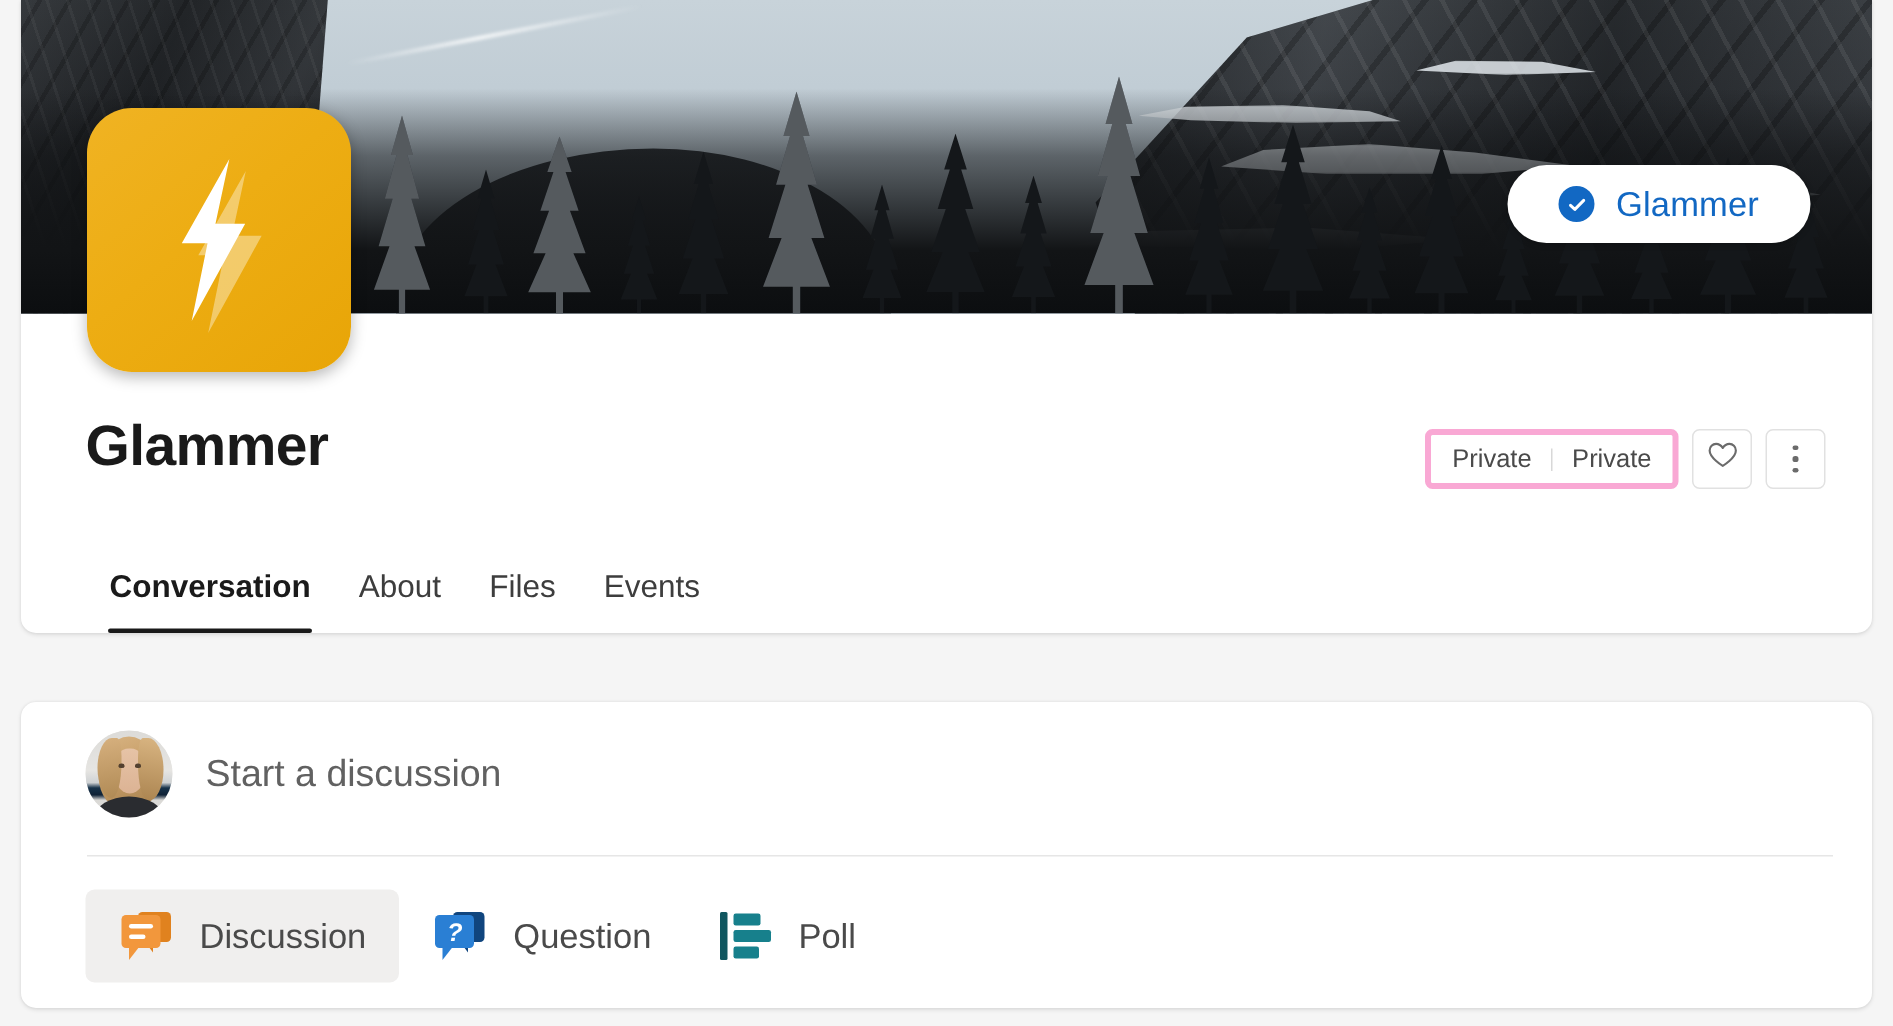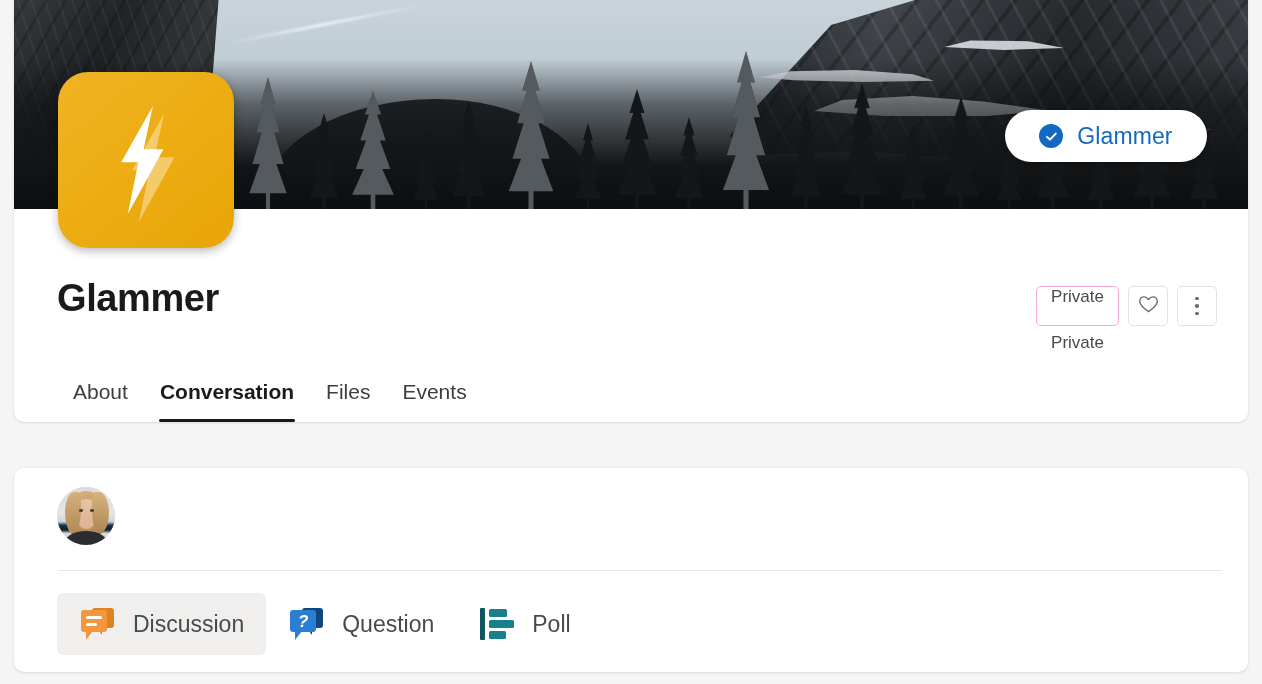--- a/index.html
+++ b/index.html
@@ -198,29 +198,28 @@
   .header-actions {
     position: absolute;
     right: 31px;
     top: 77px;
     display: flex;
     align-items: center;
     gap: 9px;
   }
   .privacy-pill {
     height: 40px;
-    border: 1px solid #f9a8d4;
+    border: 4px solid #f9a8d4;
     border-radius: 5px;
     display: flex;
     align-items: center;
     padding: 0 14px;
     gap: 13px;
     background: #fff;
     cursor: pointer;
-    flex-direction: column;
   }
   .privacy-pill span { font-size: 17px; color: #4a4a4a; }
   .privacy-sep { width: 1px; height: 15px; background: #d8d8d8; }
   .icon-btn {
     width: 40px; height: 40px;
     border: 1px solid #e1e1e1;
     border-radius: 5px;
     background: #fff;
     display: flex; align-items: center; justify-content: center;
     cursor: pointer;
@@ -504,25 +503,25 @@
         <div class="icon-btn">
           <span class="dots">
             <i class="dot"></i>
               <i class="dot"></i>
               <i class="dot"></i>
           </span>
         </div>
       </div>
 
       <div class="tabs">
+        <div class="tab active">
+          <span>Conversation</span>
+        </div>
         <div class="tab">
           <span>About</span>
-        </div>
-        <div class="tab active">
-          <span>Conversation</span>
         </div>
         <div class="tab">
           <span>Files</span>
         </div>
         <div class="tab">
           <span>Events</span>
         </div>
       </div>
     </div>
   </div>
@@ -533,20 +532,21 @@
       <div class="user-avatar">
         <span class="ua-bg"></span>
         <span class="ua-hair"></span>
         <span class="ua-face"></span>
         <span class="ua-hair-front-l"></span>
         <span class="ua-hair-front-r"></span>
         <span class="ua-eye l"></span>
         <span class="ua-eye r"></span>
         <span class="ua-shoulders"></span>
       </div>
+      <div class="composer-placeholder">Start a discussion</div>
     </div>
 
     <div class="composer-divider"></div>
 
     <div class="post-types">
 
       <div class="post-type selected">
         <span class="pt-icon">
           <i class="ico-disc-back"></i>
           <i class="ico-disc-front"></i>

